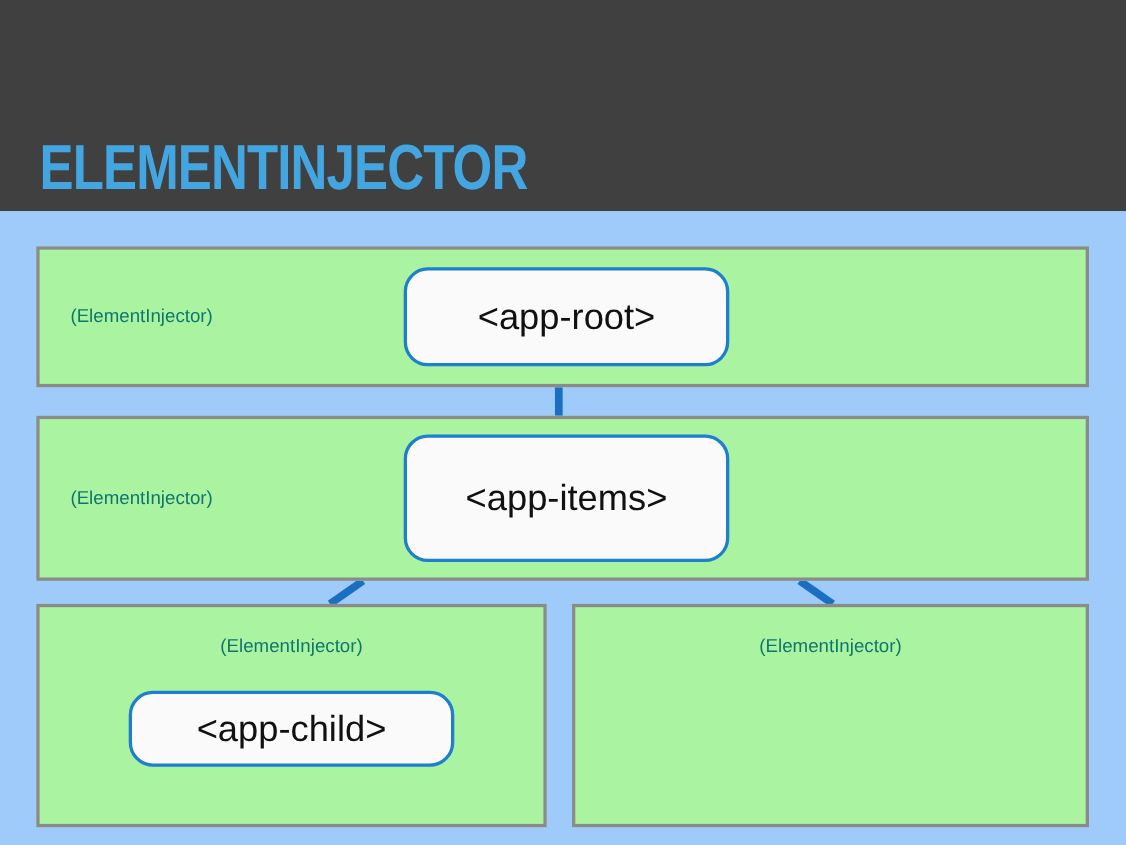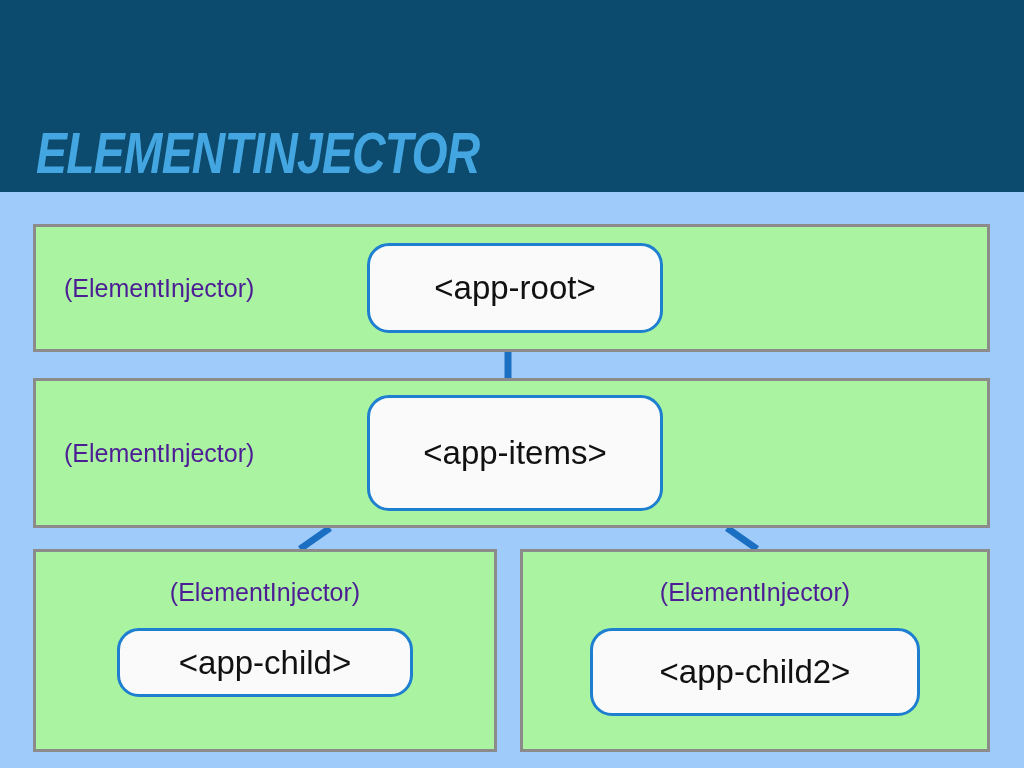--- a/index.html
+++ b/index.html
@@ -15,23 +15,22 @@
     -webkit-font-smoothing: antialiased;
   }
 
   
   .slide-header {
     position: absolute;
     left: 0;
     top: 0;
     width: 1024px;
     height: 192px;
-    background: #0c4a6e;
+    background: #404040;
     box-sizing: border-box;
-    font-style: italic;
   }
   .slide-title {
     position: absolute;
     left: 36px;
     bottom: 10px;
     color: #44a6e0;
     font-family: "Liberation Sans Narrow", "Liberation Sans", sans-serif;
     font-weight: bold;
     font-size: 58px;
     letter-spacing: -1px;
@@ -59,22 +58,22 @@
     box-sizing: border-box;
   }
   .scope-root   { left: 33px; top: 32px;  width: 957px; height: 128px; }
   .scope-items  { left: 33px; top: 186px; width: 957px; height: 150px; }
   .scope-child  { left: 33px; top: 357px; width: 464px; height: 203px; }
   .scope-child2 { left: 520px; top: 357px; width: 470px; height: 203px; }
 
   
   .scope-label {
     position: absolute;
-    color: #4c1d95;
-    font-size: 25px;
+    color: #0f766e;
+    font-size: 17px;
     font-family: "Liberation Sans", sans-serif;
     white-space: nowrap;
   }
   .scope-root  .scope-label,
   .scope-items .scope-label {
     left: 28px;
     top: 50%;
     transform: translateY(-50%);
   }
   .scope-child  .scope-label,
@@ -156,16 +155,15 @@
     <div class="node">&lt;app-items&gt;</div>
   </div>
 
   <div class="scope scope-child">
     <div class="scope-label">(ElementInjector)</div>
     <div class="node">&lt;app-child&gt;</div>
   </div>
 
   <div class="scope scope-child2">
     <div class="scope-label">(ElementInjector)</div>
-    <div class="node">&lt;app-child2&gt;</div>
   </div>
 
 </div>
 
 </body></html>

